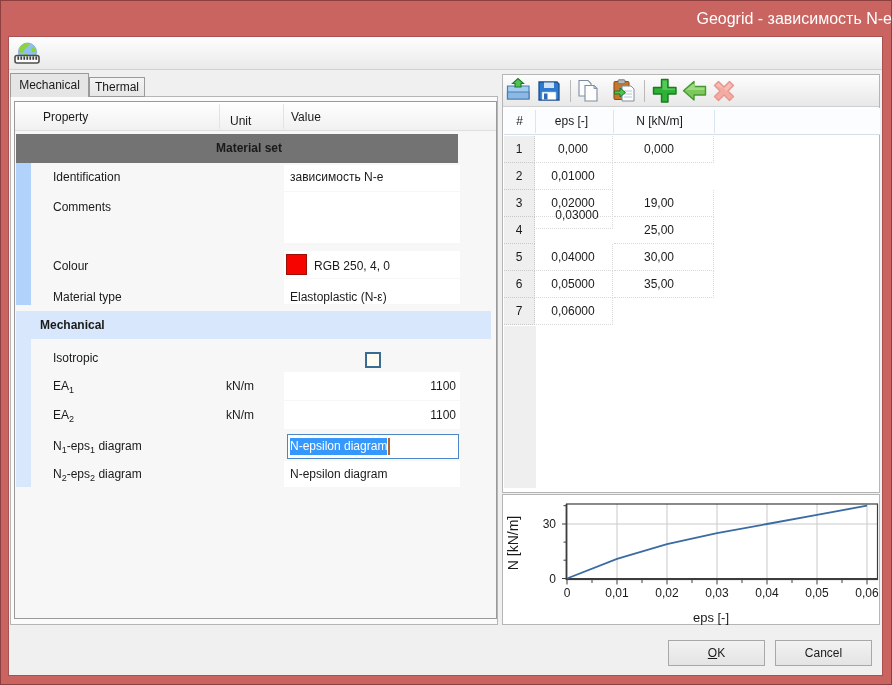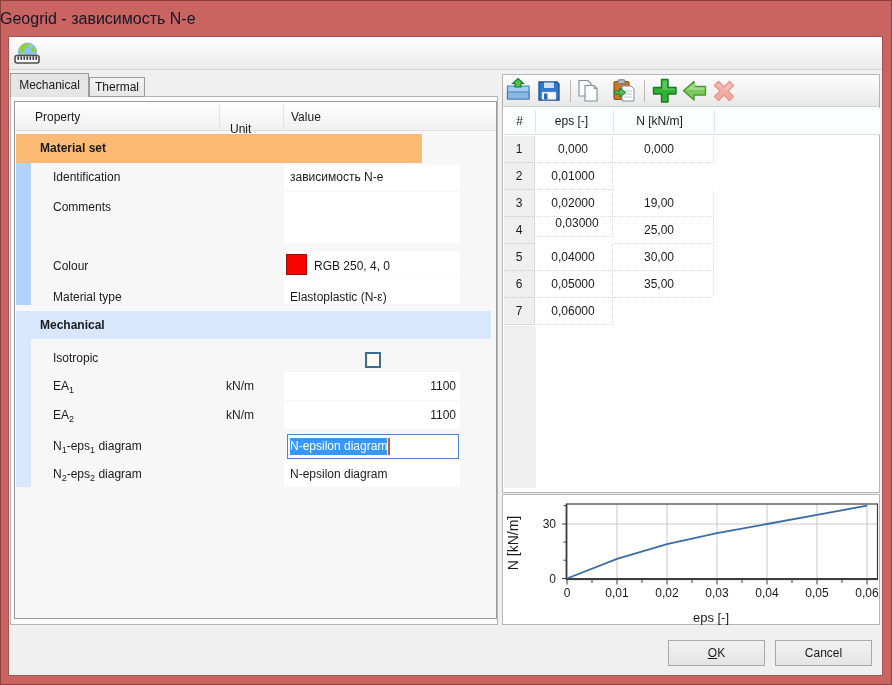--- a/index.html
+++ b/index.html
@@ -1,22 +1,22 @@
 <!DOCTYPE html>
 <html><head>
 <meta charset="utf-8">
 <style>
   * { margin:0; padding:0; box-sizing:border-box; }
   html,body { width:892px; height:685px; overflow:hidden; }
   body { font-family:"Liberation Sans", sans-serif; font-size:12px; color:#1a1a1a; }
   .abs { position:absolute; }
   #win { position:absolute; left:0; top:0; width:892px; height:685px;
          background:#ca6460; box-shadow:inset 0 0 0 1px #8c3f3e; }
-  #title { position:absolute; left:0; top:10px; width:892px; text-align:left;
-           font-size:16px; color:#0f172a; }
+  #title { position:absolute; left:0; top:10px; width:892px; text-align:right;
+           font-size:16px; color:#ffffff; }
   #client { position:absolute; left:9px; top:37px; width:873px; height:638px;
             background:#f0f0f0; box-shadow:0 0 0 1px #a85150; }
   
   .vline { position:absolute; width:1px; }
 </style>
 </head>
 <body>
 <div id="win">
   <div id="title">Geogrid - зависимость N-e</div>
   <div id="client"></div>
@@ -52,28 +52,28 @@
   <div class="abs" style="left:10px;top:96px;width:488px;height:529px;background:#fbfbfb;
        border:1px solid #b5b5b5;z-index:1;"></div>
 
   <div class="abs" style="left:14px;top:101px;width:483px;height:518px;background:#f7f7f7;
        border:1px solid #9a9a9a;z-index:2;"></div>
 
   <div id="grid" class="abs" style="left:15px;top:102px;width:481px;height:516px;z-index:3;">
 
     <div class="abs" style="left:0;top:0;width:481px;height:29px;
          background:linear-gradient(180deg,#ffffff,#f1f1f1);border-bottom:1px solid #dedede;"></div>
-    <div class="abs" style="left:20px;top:8px;">Property</div>
-    <div class="abs" style="left:215px;top:20px;">Unit</div>
+    <div class="abs" style="left:28px;top:8px;">Property</div>
+    <div class="abs" style="left:215px;top:12px;">Unit</div>
     <div class="abs" style="left:276px;top:8px;">Value</div>
     <div class="vline" style="left:204px;top:2px;height:25px;background:#e3e3e3;"></div>
     <div class="vline" style="left:268px;top:2px;height:25px;background:#e3e3e3;"></div>
 
-    <div class="abs" style="left:1px;top:32px;width:406px;height:29px;background:#fdba74;
-         font-weight:bold;line-height:29px;padding-left:24px;">Material set</div>
+    <div class="abs" style="left:1px;top:32px;width:442px;height:29px;background:#737373;
+         font-weight:bold;line-height:29px;padding-left:24px;text-align:center;">Material set</div>
     <div class="abs" style="left:1px;top:61px;width:15px;height:142px;background:#b1d3fb;"></div>
 
     <div class="abs" style="left:269px;top:63px;width:176px;height:26px;background:#fff;"></div>
     <div class="abs" style="left:269px;top:90px;width:176px;height:51px;background:#fff;"></div>
     <div class="abs" style="left:269px;top:149px;width:176px;height:27px;background:#fff;"></div>
     <div class="abs" style="left:269px;top:177px;width:176px;height:25px;background:#fff;"></div>
 
     <div class="abs" style="left:38px;top:68px;">Identification</div>
     <div class="abs" style="left:275px;top:68px;">зависимость N-e</div>
     <div class="abs" style="left:38px;top:98px;">Comments</div>
@@ -189,21 +189,21 @@
     <div class="hc" style="left:110px;width:91px;">N [kN/m]</div>
     <div class="num" style="top:28px;">1</div>
       <div class="c1" style="top:28px;">0,000</div>
       <div class="c2" style="top:28px;">0,000</div>
     <div class="num" style="top:55px;">2</div>
       <div class="c1" style="top:55px;">0,01000</div>
     <div class="num" style="top:82px;">3</div>
       <div class="c1" style="top:82px;">0,02000</div>
       <div class="c2" style="top:82px;">19,00</div>
     <div class="num" style="top:109px;">4</div>
-      <div class="c1" style="top:102px;padding-left:8px;">0,03000</div>
+      <div class="c1" style="top:94px;padding-left:8px;">0,03000</div>
       <div class="c2" style="top:109px;">25,00</div>
     <div class="num" style="top:136px;">5</div>
       <div class="c1" style="top:136px;">0,04000</div>
       <div class="c2" style="top:136px;">30,00</div>
     <div class="num" style="top:163px;">6</div>
       <div class="c1" style="top:163px;">0,05000</div>
       <div class="c2" style="top:163px;">35,00</div>
     <div class="num" style="top:190px;">7</div>
       <div class="c1" style="top:190px;">0,06000</div>
     <div class="abs" style="left:0;top:218px;width:32px;height:162px;background:#efefef;"></div>

